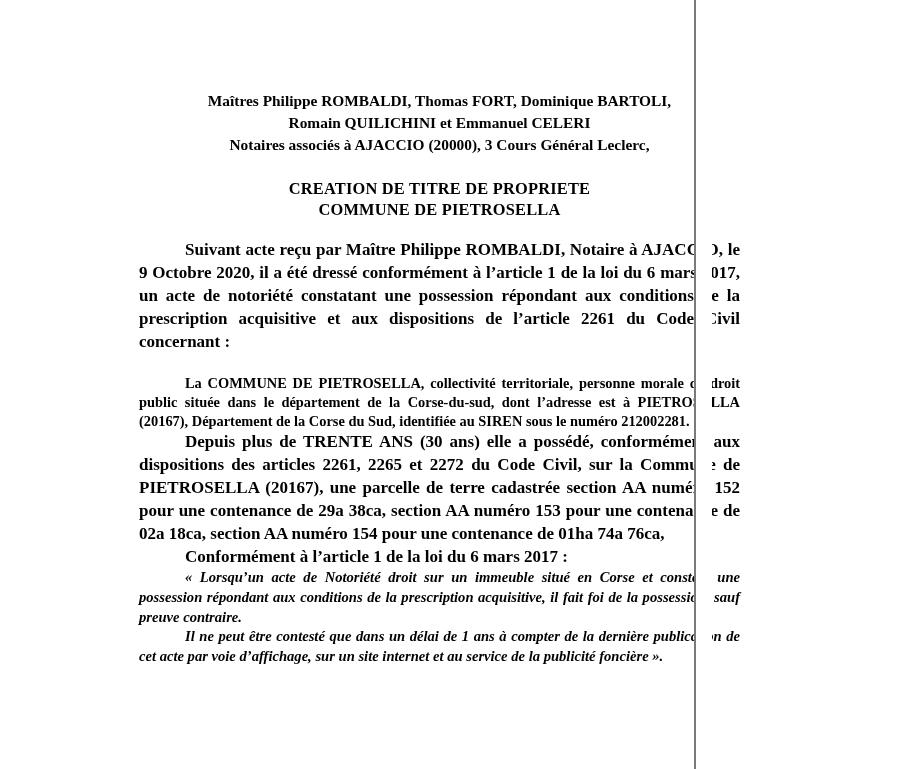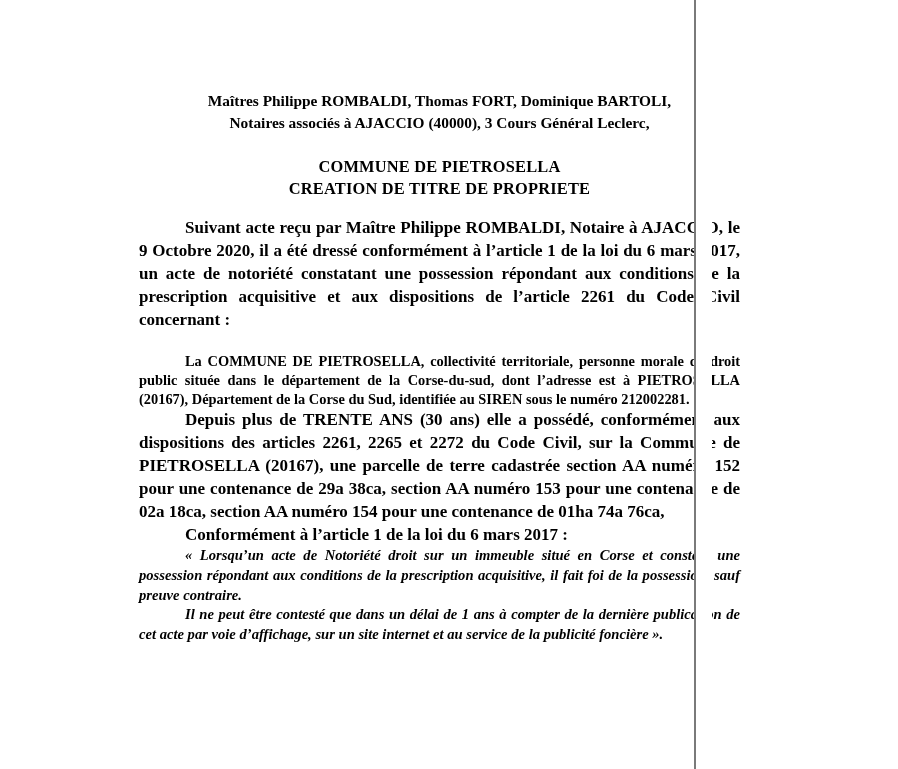--- a/index.html
+++ b/index.html
@@ -97,26 +97,27 @@
 </head>
 <body>
 
 <div id="page">
 
   <div id="doc">
     <div class="content">
 
       <div class="head-block center">
         <span class="head-line">Maîtres Philippe ROMBALDI, Thomas FORT, Dominique BARTOLI,</span>
-        <span class="head-line">Notaires associés à AJACCIO (40000), 3 Cours Général Leclerc,</span>
+        <span class="head-line">Romain QUILICHINI et Emmanuel CELERI</span>
+        <span class="head-line">Notaires associés à AJACCIO (20000), 3 Cours Général Leclerc,</span>
       </div>
 
       <div class="title-block center">
+        <span class="title-line">CREATION DE TITRE DE PROPRIETE</span>
         <span class="title-line">COMMUNE DE PIETROSELLA</span>
-        <span class="title-line">CREATION DE TITRE DE PROPRIETE</span>
       </div>
 
       <p class="para">Suivant acte reçu par Maître Philippe ROMBALDI, Notaire à AJACCIO, le 9 Octobre 2020, il a été dressé conformément à l’article 1 de la loi du 6 mars 2017, un acte de notoriété constatant une possession répondant aux conditions de la prescription acquisitive et aux dispositions de l’article 2261 du Code Civil concernant :</p>
       <p class="para small">La COMMUNE DE PIETROSELLA, collectivité territoriale, personne morale de droit public située dans le département de la Corse-du-sud, dont l’adresse est à PIETROSELLA (20167), Département de la Corse du Sud, identifiée au SIREN sous le numéro 212002281.</p>
       <p class="para">Depuis plus de TRENTE ANS (30 ans) elle a possédé, conformément aux dispositions des articles 2261, 2265 et 2272 du Code Civil, sur la Commune de PIETROSELLA (20167), une parcelle de terre cadastrée section AA numéro 152 pour une contenance de 29a 38ca, section AA numéro 153 pour une contenance de 02a 18ca, section AA numéro 154 pour une contenance de 01ha 74a 76ca,</p>
       <p class="para lastline">Conformément à l’article 1 de la loi du 6 mars 2017 :</p>
       <p class="para italic">« Lorsqu’un acte de Notoriété droit sur un immeuble situé en Corse et constate une possession répondant aux conditions de la prescription acquisitive, il fait foi de la possession, sauf preuve contraire.</p>
       <p class="para italic">Il ne peut être contesté que dans un délai de 1 ans à compter de la dernière publication de cet acte par voie d’affichage, sur un site internet et au service de la publicité foncière ».</p>
 
     </div>

